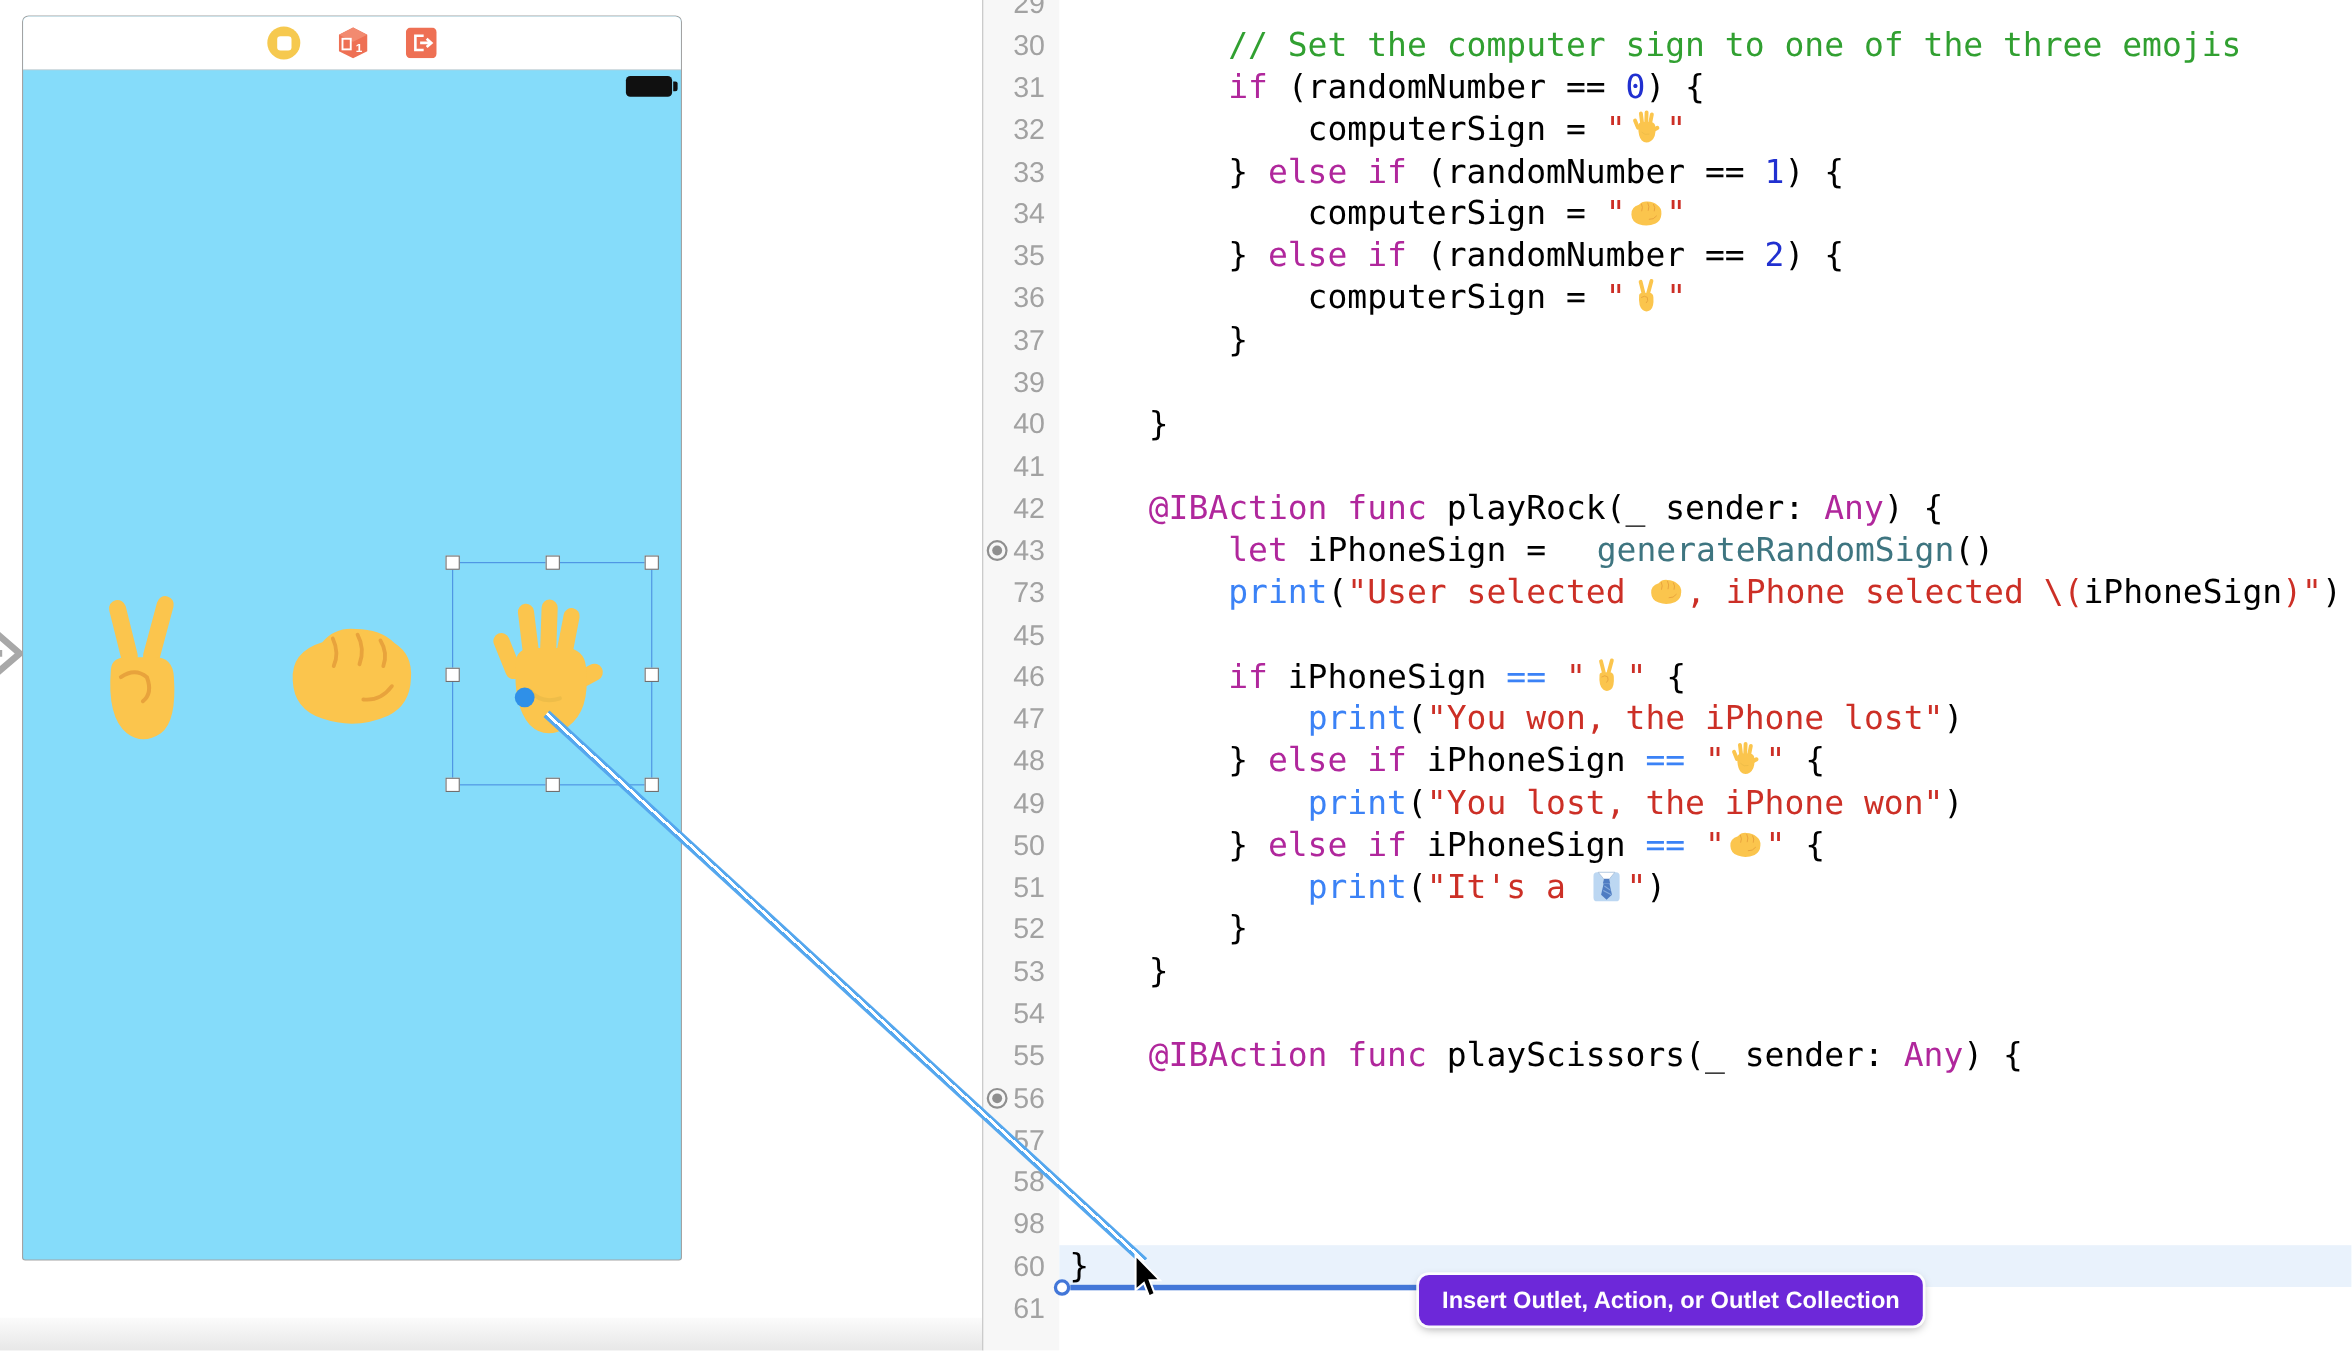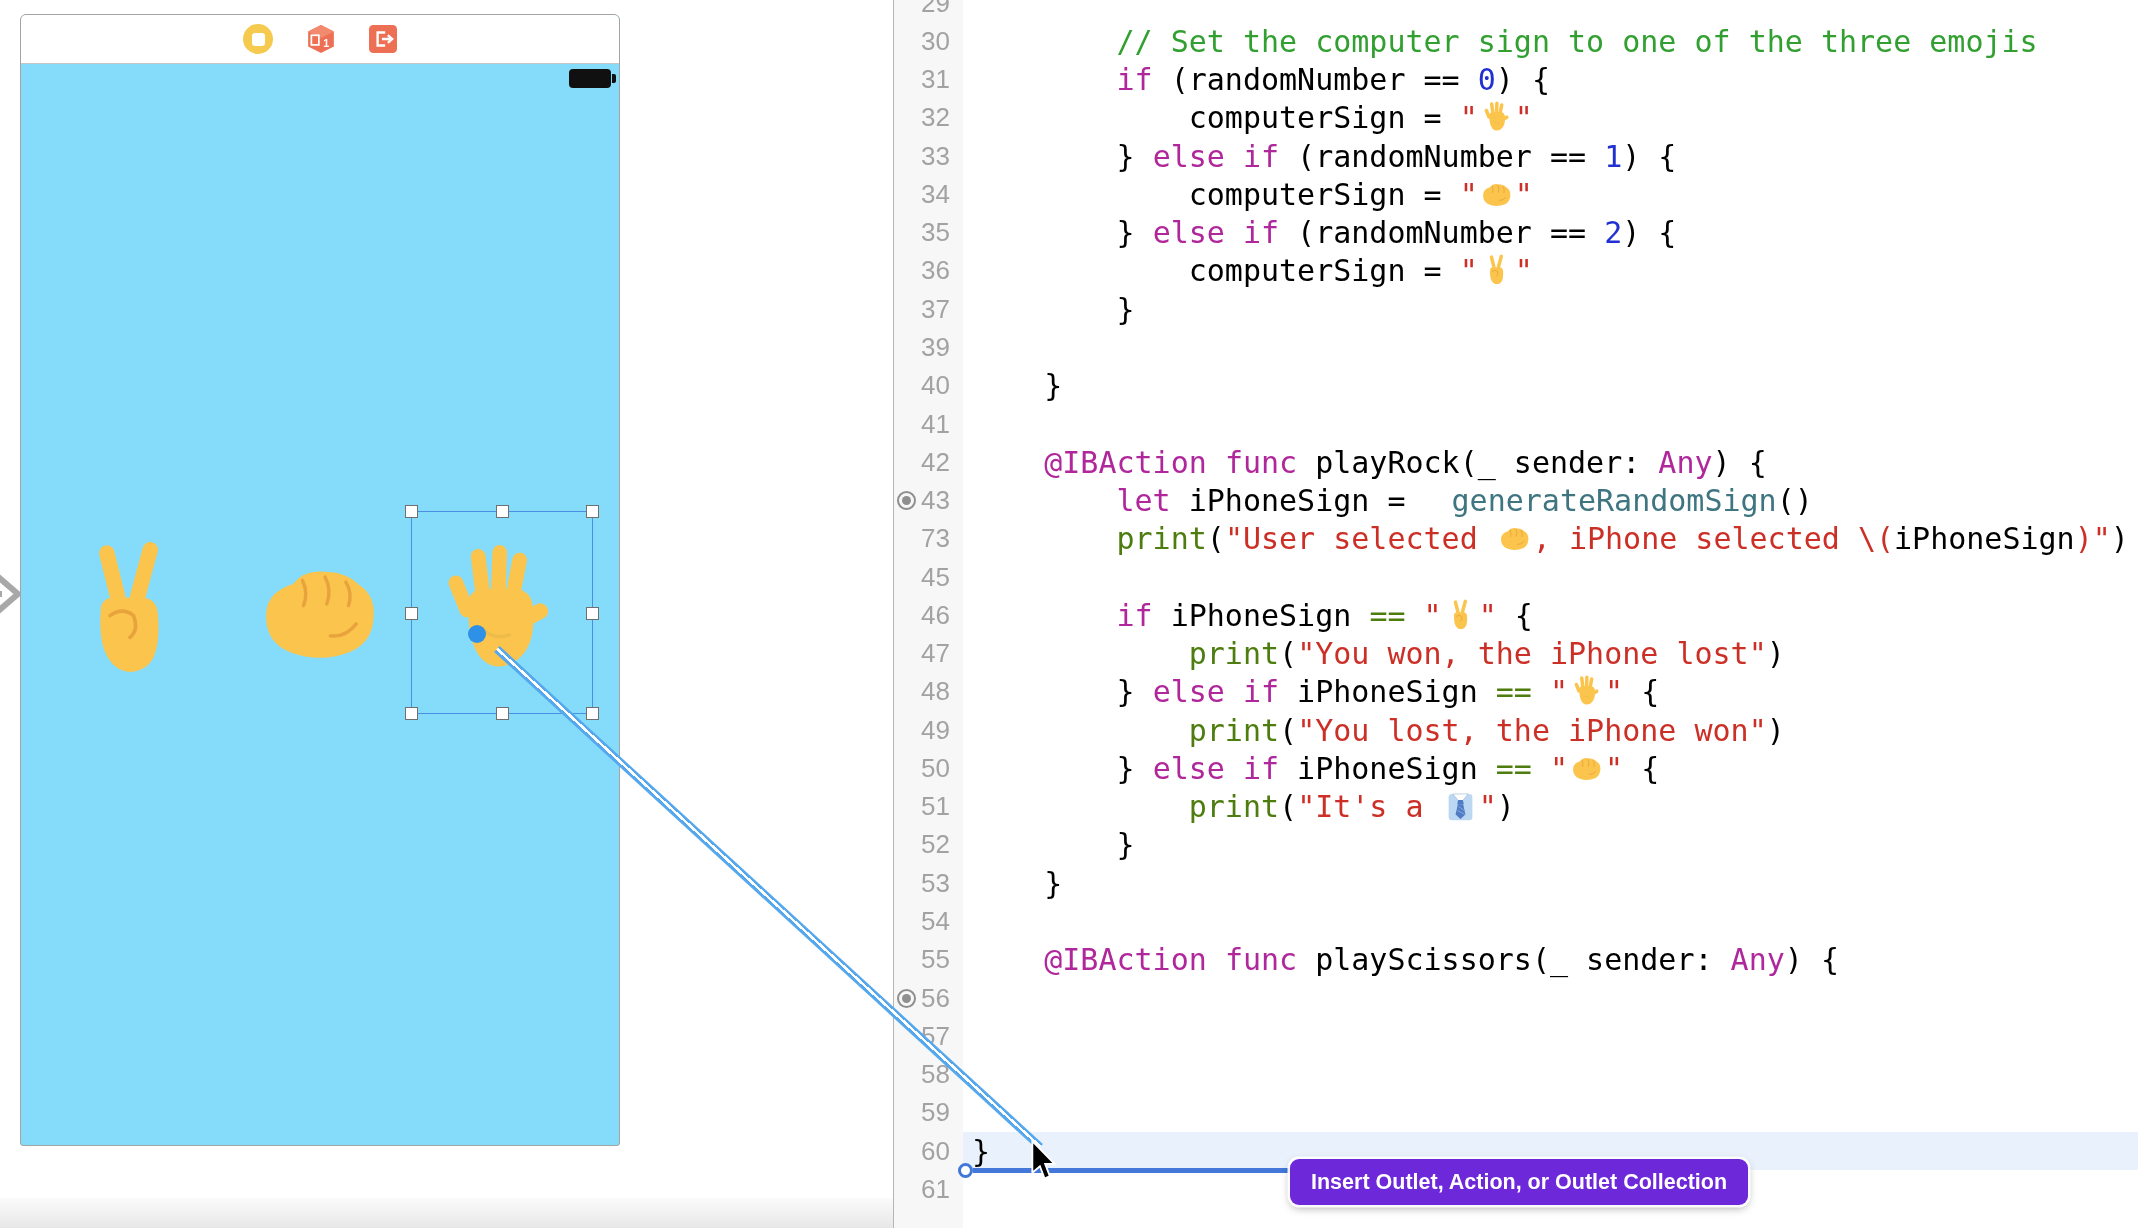--- a/index.html
+++ b/index.html
@@ -41,21 +41,21 @@
   .lnum{width:69px;box-sizing:border-box;padding-right:13px;text-align:right;flex:none;
         font-family:"Liberation Sans",sans-serif;font-size:26px;color:#a2a2a2;}
   .lcode{white-space:pre;padding-left:9px;font-family:"DejaVu Sans Mono","Liberation Mono",monospace;
          font-size:30px;color:#000;}
   .tk-pl{color:#000000;}
   .tk-kw{color:#b0279c;}
   .tk-cm{color:#31a031;}
   .tk-st{color:#cc2f26;}
   .tk-nu{color:#2130d0;}
   .tk-fn{color:#3e7580;margin-left:28px;}
-  .tk-pv{color:#4d7c0f;}
+  .tk-pv{color:#3b82f6;}
   .cemoji{width:33px;height:33px;vertical-align:-6px;margin:0 2px;display:inline-block;}
 
   .conn-marker{position:absolute;left:3px;width:19px;height:19px;border:2px solid #8f8f8f;
                border-radius:50%;box-sizing:border-box;display:flex;align-items:center;justify-content:center;}
   .conn-marker span{width:9px;height:9px;border-radius:50%;background:#8f8f8f;}
 
   .ins-line{position:absolute;height:4.5px;background:#4377d8;z-index:40;}
   .ins-circle{position:absolute;width:15px;height:15px;border:3px solid #4377d8;border-radius:50%;
               background:#ffffff;box-sizing:border-box;z-index:41;}
 
@@ -288,21 +288,21 @@
         </div>
         <div class="crow">
           <div class="lnum">57</div>
           <div class="lcode"></div>
         </div>
         <div class="crow">
           <div class="lnum">58</div>
           <div class="lcode"></div>
         </div>
         <div class="crow">
-          <div class="lnum">59</div>
+          <div class="lnum">98</div>
           <div class="lcode"></div>
         </div>
         <div class="crow">
           <div class="lnum">60</div>
           <div class="lcode"><span class="tk-pl">}</span></div>
         </div>
         <div class="crow">
           <div class="lnum">61</div>
           <div class="lcode"></div>
         </div>

